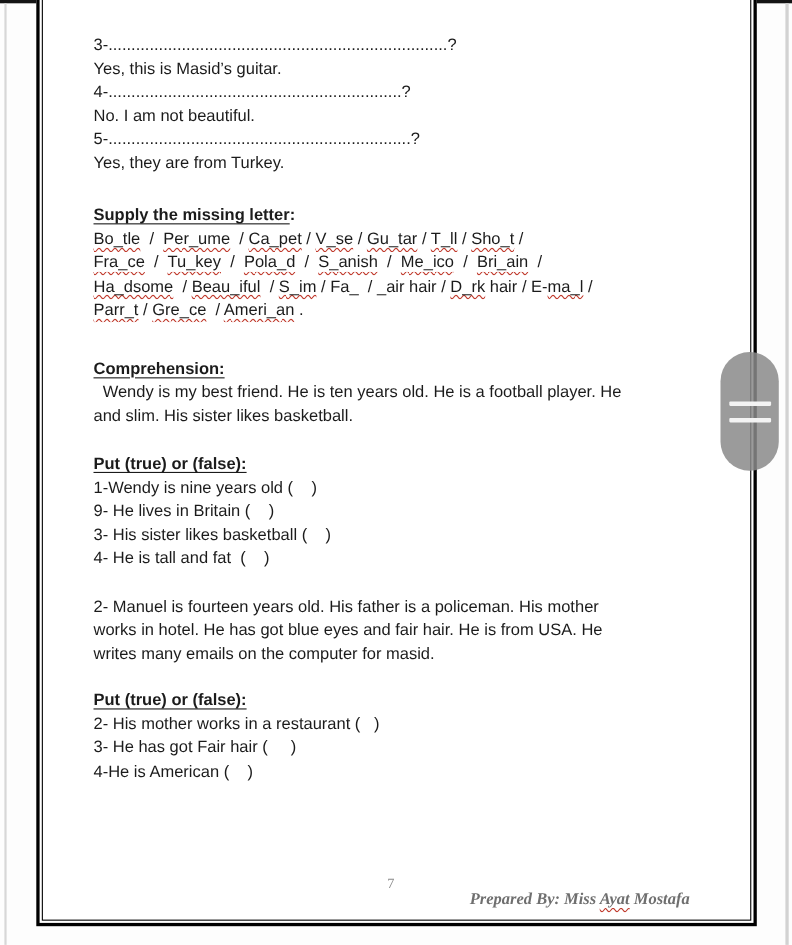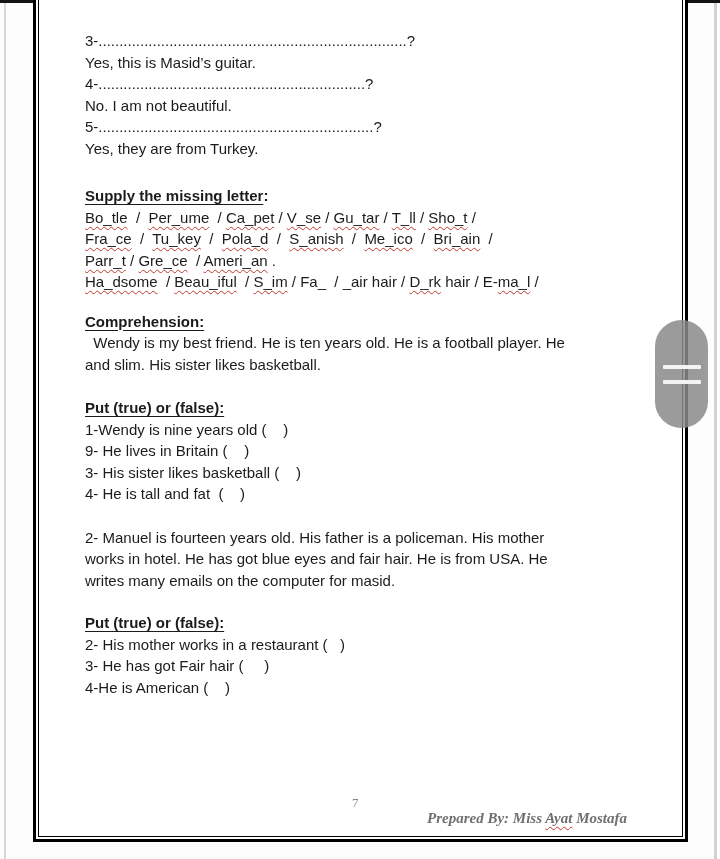--- a/index.html
+++ b/index.html
@@ -29,21 +29,21 @@
   .heading{font-weight:bold;}
   .sq{
     text-decoration-line:underline;
     text-decoration-style:wavy;
     text-decoration-color:#c0392b;
     text-decoration-thickness:1px;
     text-underline-offset:2.5px;
     text-decoration-skip-ink:none;
   }
   #ml{margin-top:26px;}
-  #comp{margin-top:18px;}
+  #comp{margin-top:32px;}
   #tf1{margin-top:22px;}
   #manuel{margin-top:22px;}
   #tf2{margin-top:21px;}
   .pagenum{
     position:absolute;left:352px;top:795px;
     font-family:"Liberation Serif",serif;font-size:13px;color:#8a8a8a;z-index:2;
   }
   .prepared{
     position:absolute;left:427px;top:810px;
     font-family:"Liberation Serif",serif;font-style:italic;font-weight:bold;
@@ -77,22 +77,22 @@
       <div class="line">No. I am not beautiful.</div>
       <div class="line">5-..................................................................?</div>
       <div class="line">Yes, they are from Turkey.</div>
     </div>
 
   <div class="sec" id="ml">
     <div class="heading"><span class="u">Supply the missing letter</span><span>:</span></div>
     <div id="ml-lines">
         <div class="line"><span class="sq">Bo_tle</span><span>  /  </span><span class="sq">Per_ume</span><span>  / </span><span class="sq">Ca_pet</span><span> / </span><span class="sq">V_se</span><span> / </span><span class="sq">Gu_tar</span><span> / </span><span class="sq">T_ll</span><span> / </span><span class="sq">Sho_t</span><span> /</span></div>
         <div class="line"><span class="sq">Fra_ce</span><span>  /  </span><span class="sq">Tu_key</span><span>  /  </span><span class="sq">Pola_d</span><span>  /  </span><span class="sq">S_anish</span><span>  /  </span><span class="sq">Me_ico</span><span>  /  </span><span class="sq">Bri_ain</span><span>  /</span></div>
+        <div class="line"><span class="sq">Ha_dsome</span><span>  / </span><span class="sq">Beau_iful</span><span>  / </span><span class="sq">S_im</span><span> / </span><span>Fa_</span><span>  / </span><span>_air hair</span><span> / </span><span class="sq">D_rk</span><span> hair</span><span> / </span><span>E-</span><span class="sq">ma_l</span><span> /</span></div>
         <div class="line"><span class="sq">Parr_t</span><span> / </span><span class="sq">Gre_ce</span><span>  / </span><span class="sq">Ameri_an</span><span> .</span></div>
-        <div class="line"><span class="sq">Ha_dsome</span><span>  / </span><span class="sq">Beau_iful</span><span>  / </span><span class="sq">S_im</span><span> / </span><span>Fa_</span><span>  / </span><span>_air hair</span><span> / </span><span class="sq">D_rk</span><span> hair</span><span> / </span><span>E-</span><span class="sq">ma_l</span><span> /</span></div>
       </div>
   </div>
 
   <div class="sec" id="comp">
     <div class="heading u">Comprehension:</div>
     <div id="comp-lines">
         <div class="line">  Wendy is my best friend. He is ten years old. He is a football player. He</div>
         <div class="line">and slim. His sister likes basketball.</div>
       </div>
   </div>

